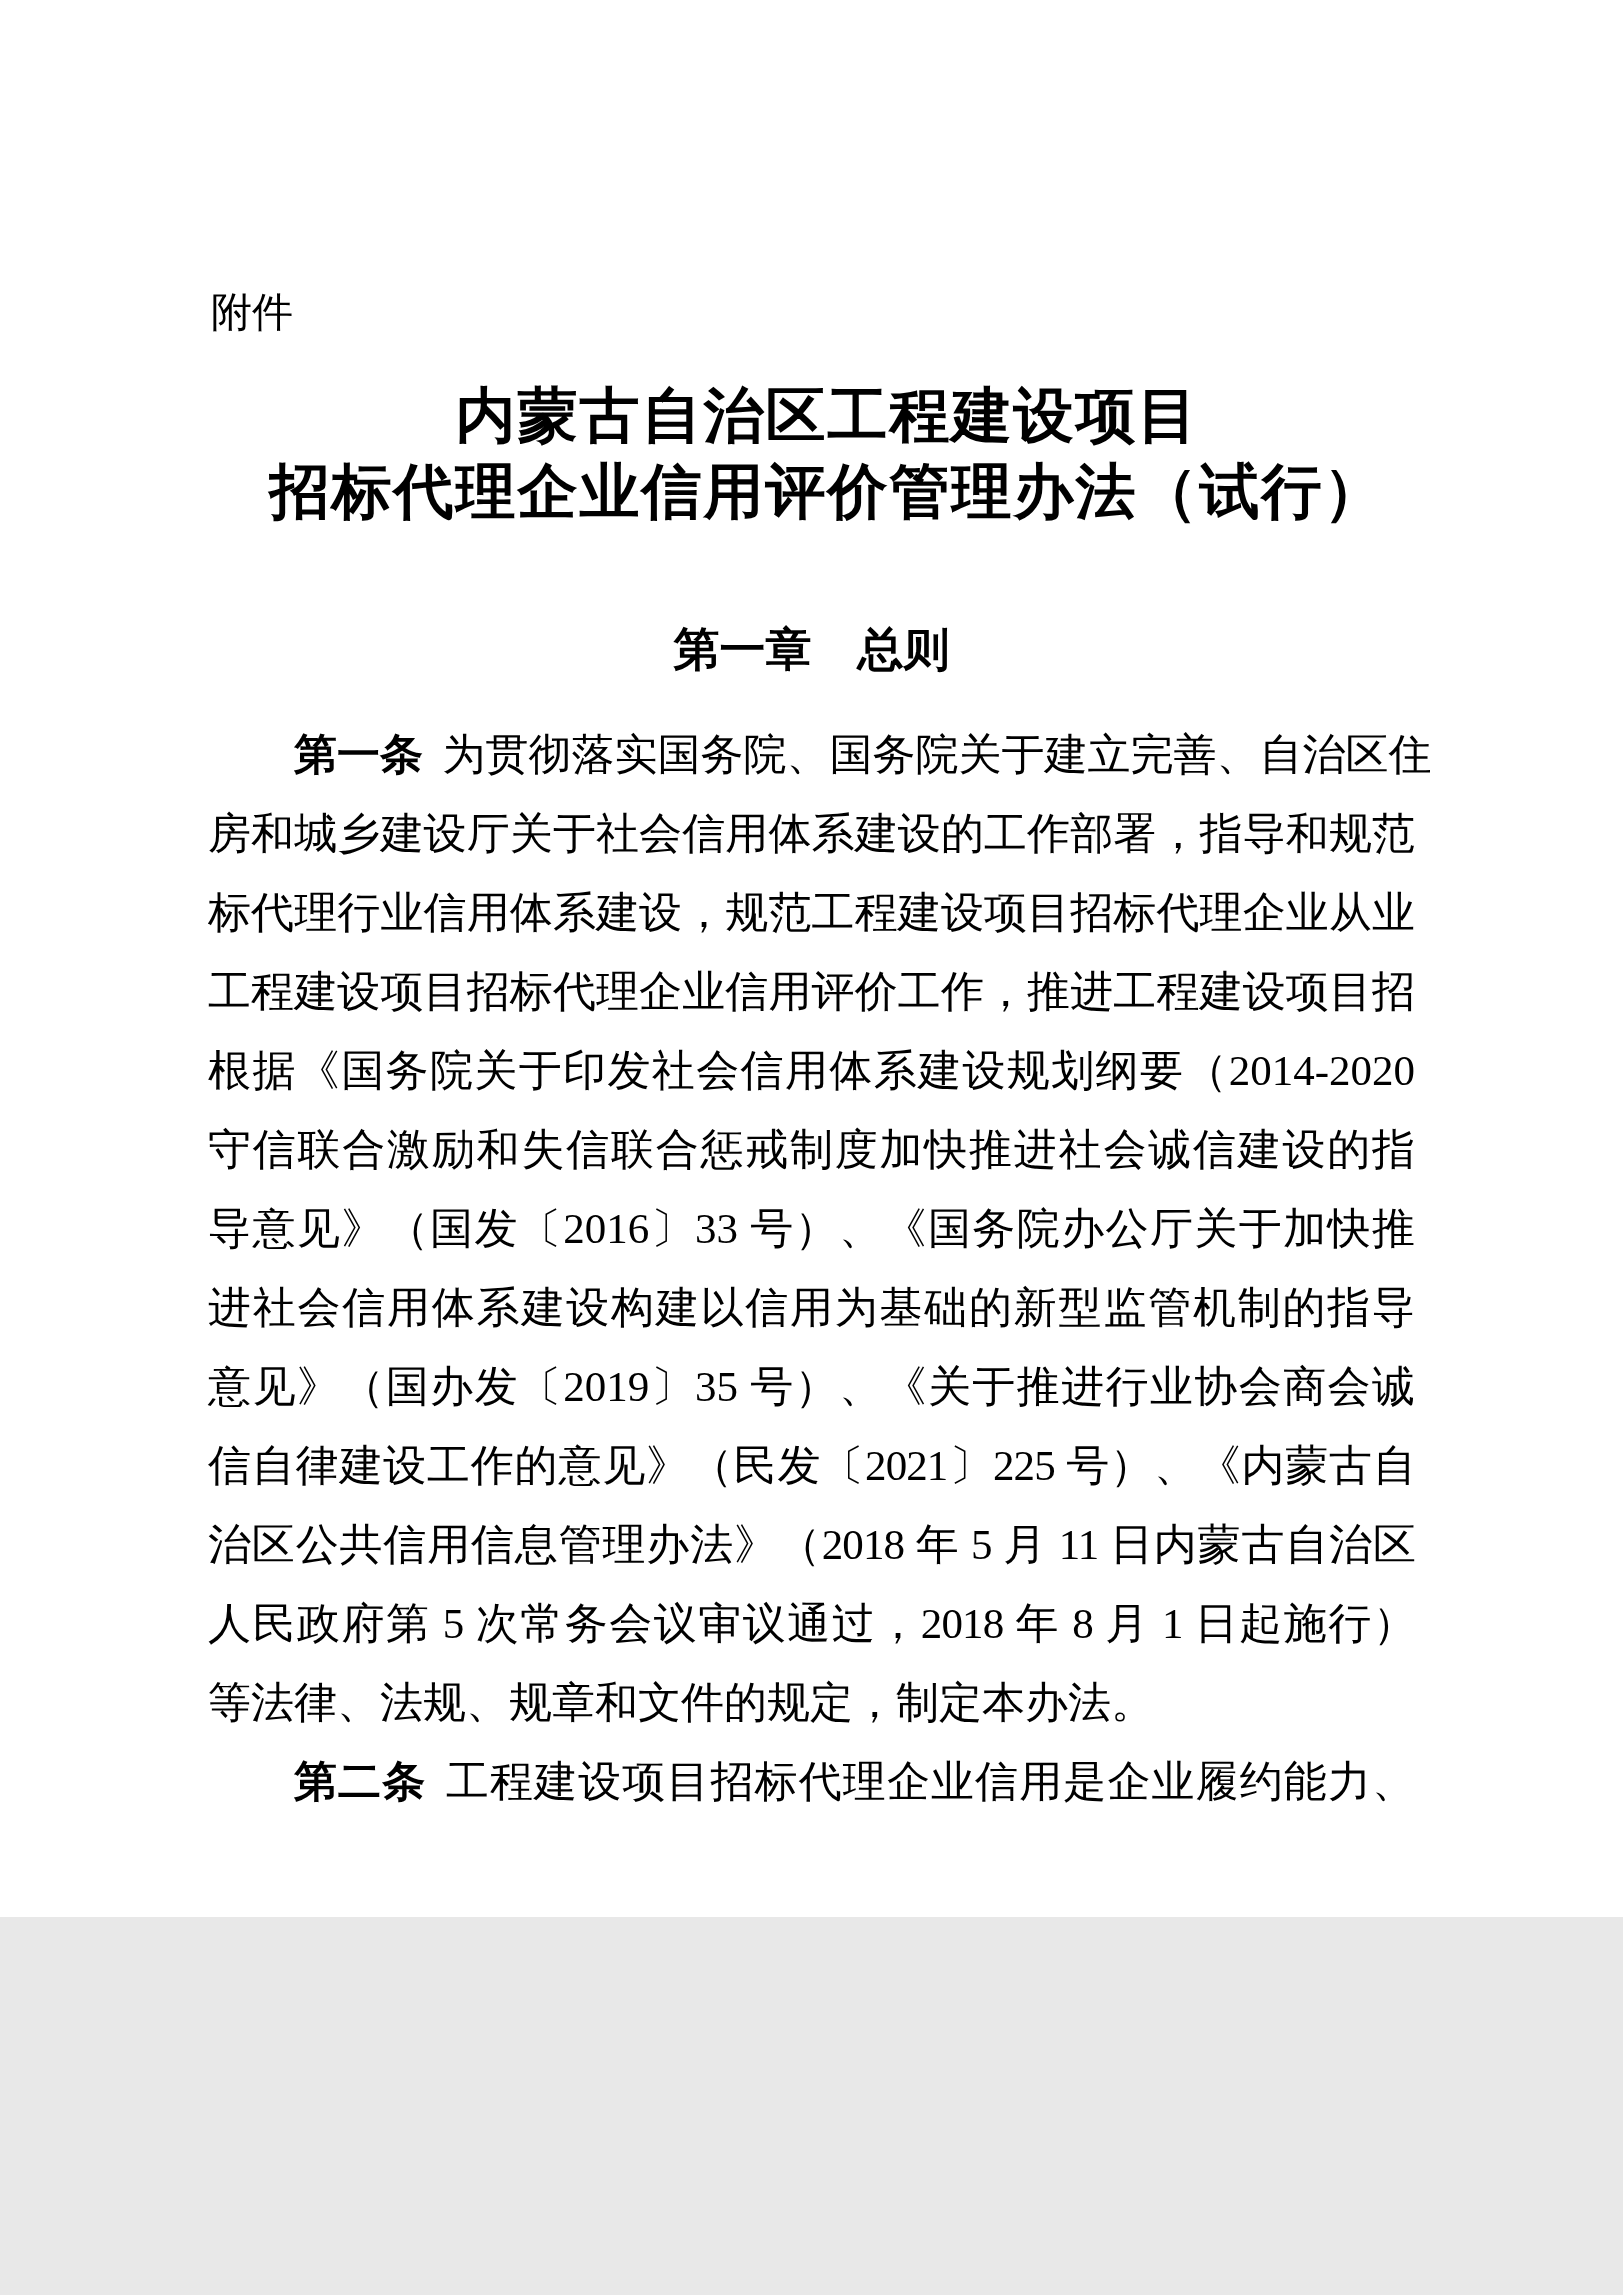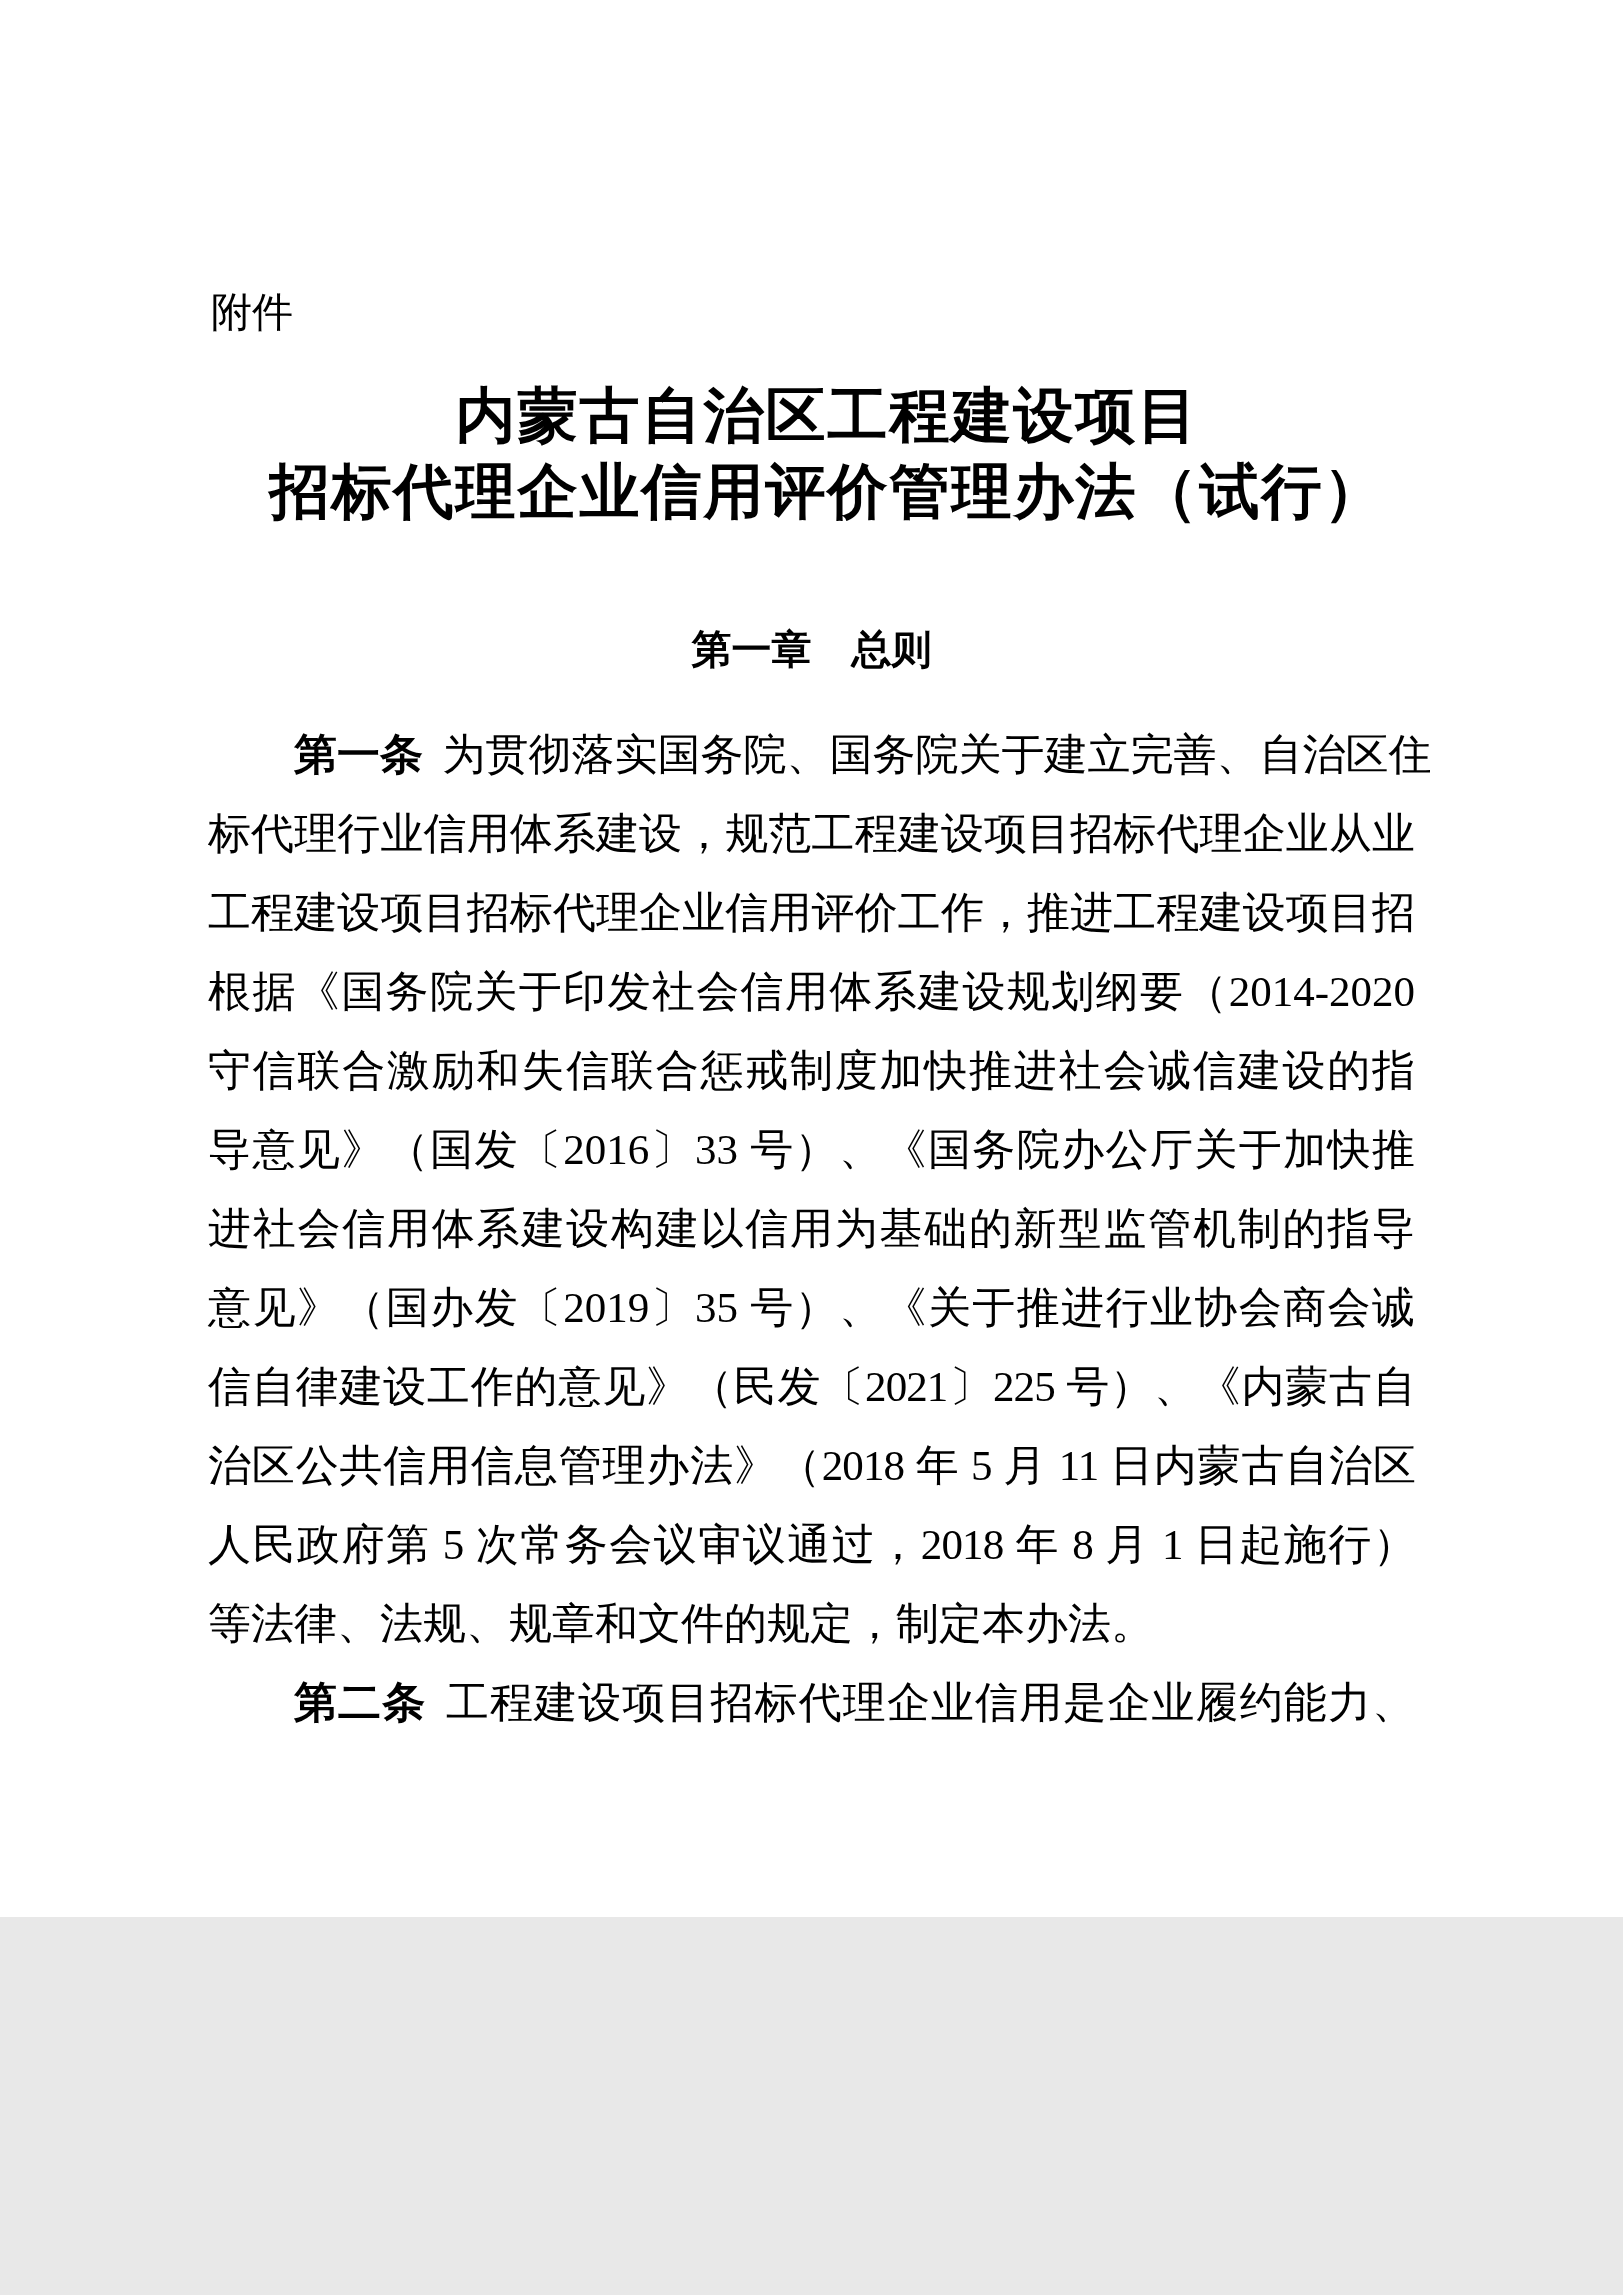--- a/index.html
+++ b/index.html
@@ -49,21 +49,21 @@
   
   .chapter {
     position: absolute;
     top: 619px;
     left: 0;
     width: 100%;
     margin: 0;
     text-align: center;
     font-family: Liberation Sans, sans-serif;
     font-weight: bold;
-    font-size: 40px;
+    font-size: 46px;
     line-height: 61px;
     white-space: nowrap;
   }
   
   .body-block {
     position: absolute;
     left: 208px;
     top: 715px;
     width: 1207px;
     font-family: "Liberation Serif", "DejaVu Serif", serif;
@@ -106,20 +106,21 @@
     <span class="title-line">内蒙古自治区工程建设项目</span>
     <span class="title-line">招标代理企业信用评价管理办法（试行）</span>
   </h1>
 
   <h2 class="chapter">第一章　总则</h2>
 
   <div class="body-block">
 
     <p class="line indent just"><span class="term">第一条</span><span>为贯彻落实国务院、国务院关于建立完善、自治区住</span></p>
 
+    <p class="line just">房和城乡建设厅关于社会信用体系建设的工作部署，指导和规范</p>
     <p class="line just">标代理行业信用体系建设，规范工程建设项目招标代理企业从业</p>
     <p class="line just">工程建设项目招标代理企业信用评价工作，推进工程建设项目招</p>
     <p class="line just">根据《国务院关于印发社会信用体系建设规划纲要（2014-2020</p>
     <p class="line just">守信联合激励和失信联合惩戒制度加快推进社会诚信建设的指</p>
     <p class="line just">导意见》（国发〔2016〕33 号）、《国务院办公厅关于加快推</p>
     <p class="line just">进社会信用体系建设构建以信用为基础的新型监管机制的指导</p>
     <p class="line just">意见》（国办发〔2019〕35 号）、《关于推进行业协会商会诚</p>
     <p class="line just squeeze-sm">信自律建设工作的意见》（民发〔2021〕225 号）、《内蒙古自</p>
     <p class="line just squeeze-sm">治区公共信用信息管理办法》（2018 年 5 月 11 日内蒙古自治区</p>
     <p class="line just squeeze-sm">人民政府第 5 次常务会议审议通过，2018 年 8 月 1 日起施行）</p>

